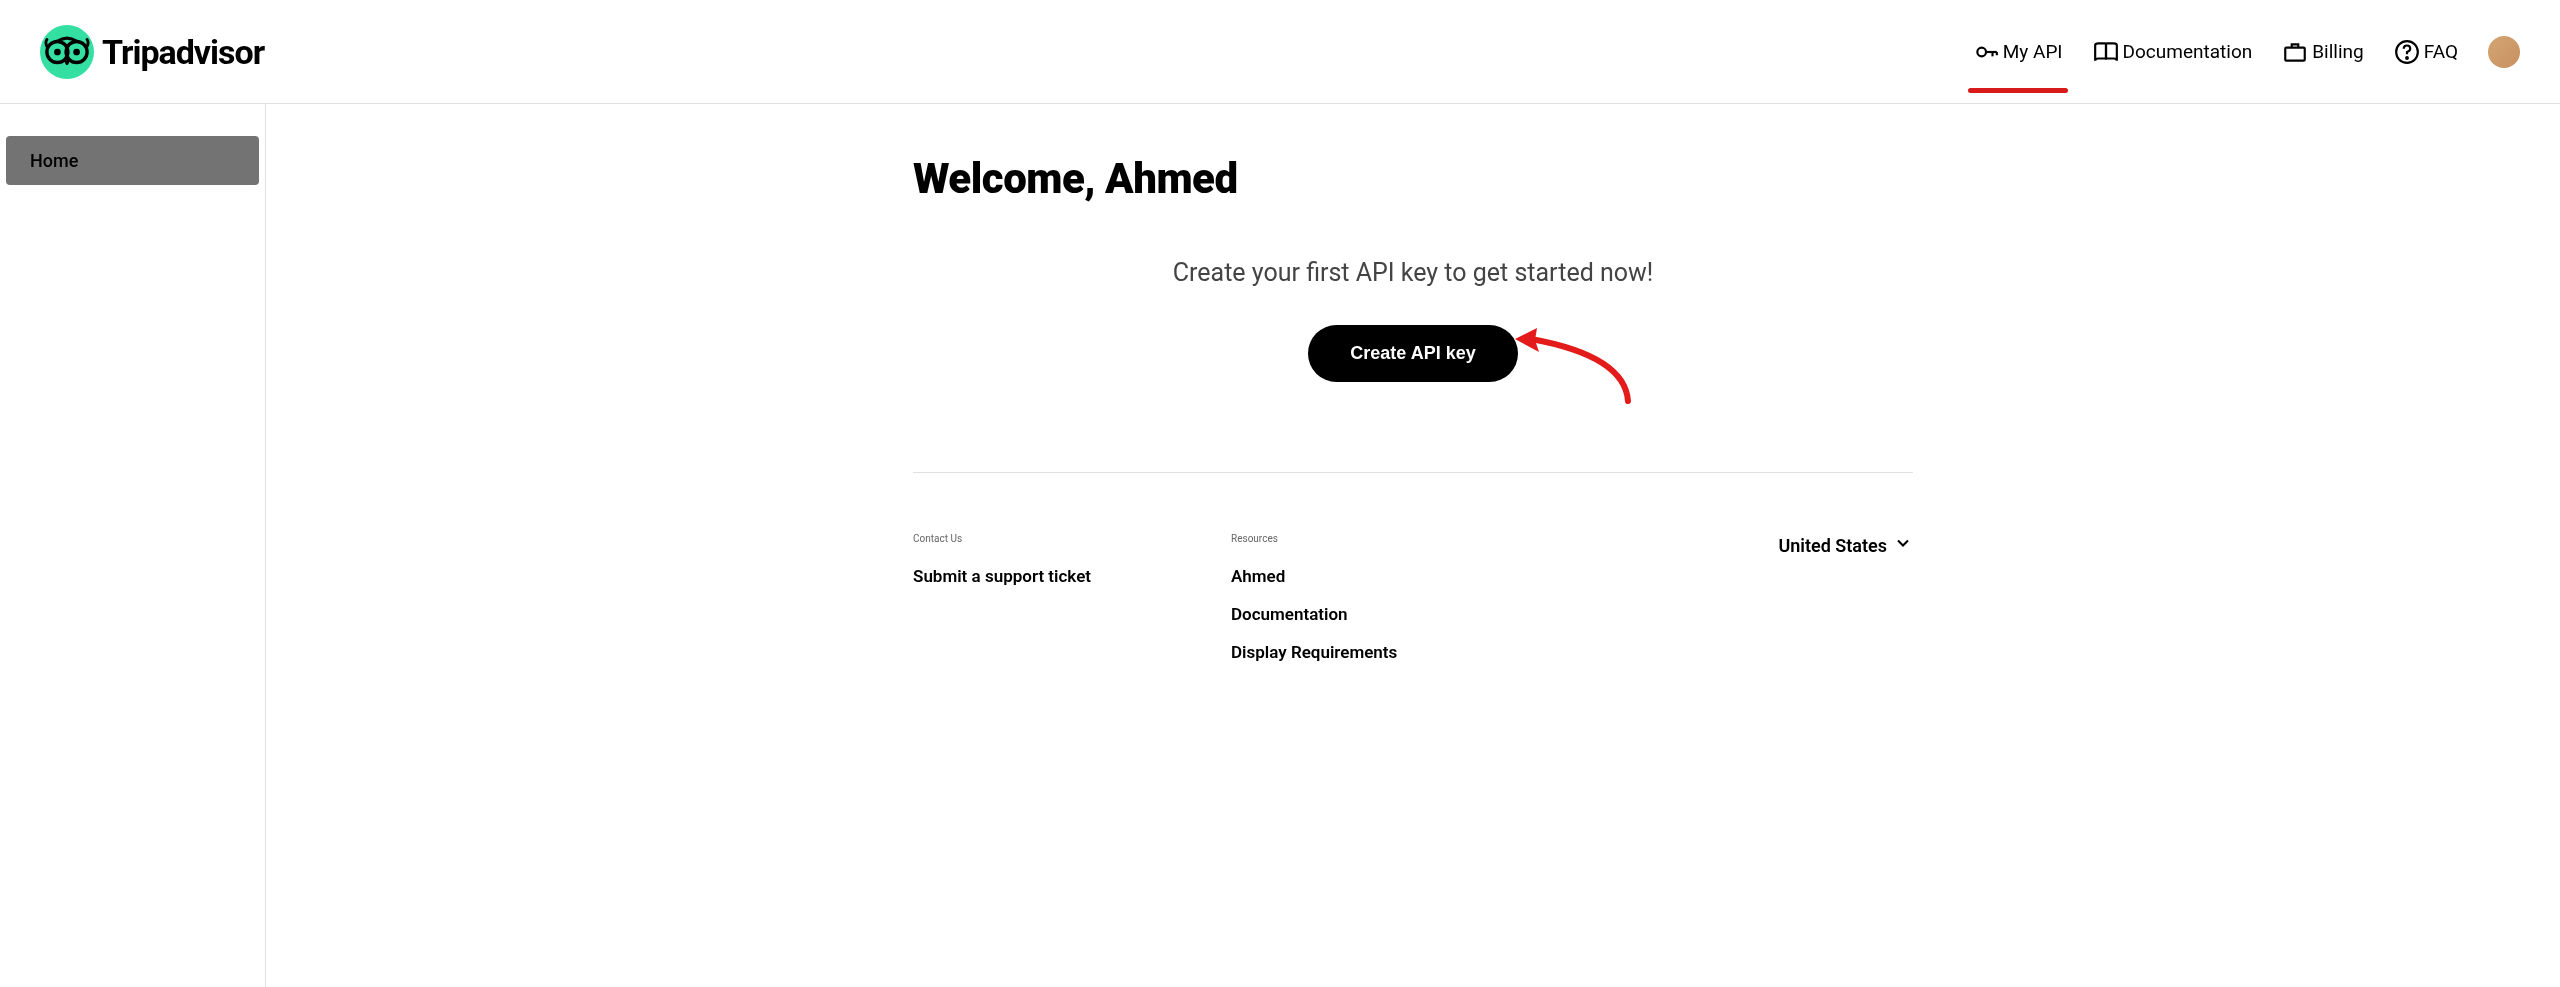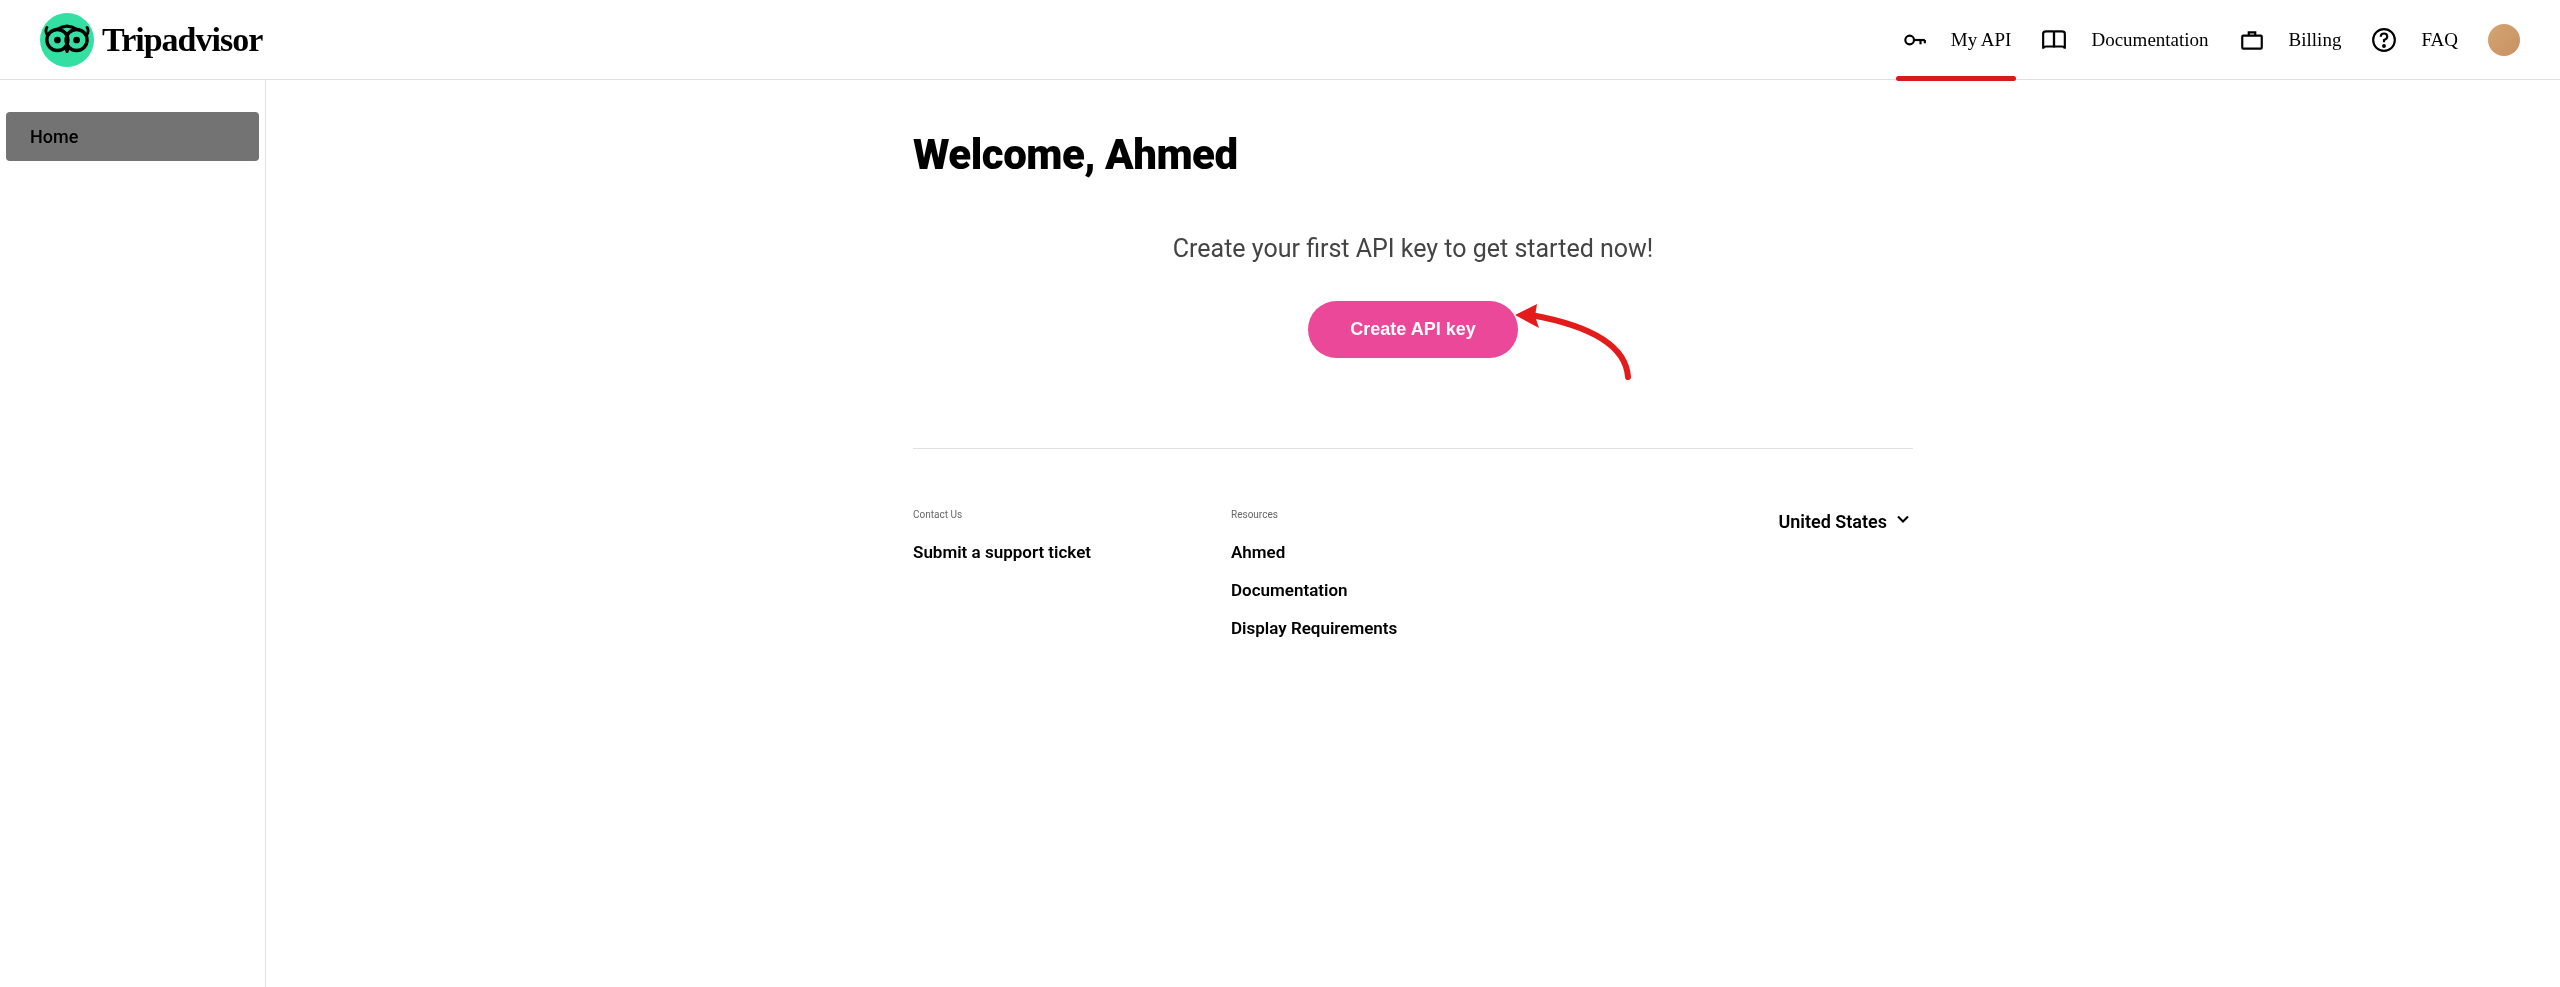--- a/index.html
+++ b/index.html
@@ -10,23 +10,22 @@
     body {
       font-family: -apple-system, BlinkMacSystemFont, 'Segoe UI', Roboto, Arial, sans-serif;
       background: #fff;
       color: #000;
     }
     .header {
       display: flex;
       align-items: center;
       justify-content: space-between;
       padding: 0 40px;
-      height: 80px;
+      height: 104px;
       border-bottom: 1px solid #e0e0e0;
-      font-family: Liberation Serif, serif;
     }
     .logo {
       display: flex;
       align-items: center;
       gap: 8px;
     }
     .logo-icon {
       width: 54px;
       height: 54px;
       background: #34e0a1;
@@ -46,21 +45,21 @@
       letter-spacing: -1px;
     }
     .nav {
       display: flex;
       align-items: center;
       gap: 30px;
     }
     .nav-item {
       display: flex;
       align-items: center;
-      gap: 24px;
+      gap: 4px;
       font-size: 19px;
       cursor: pointer;
       position: relative;
       padding: 10px 0;
     }
     .nav-item-active::after {
       content: '';
       position: absolute;
       bottom: -18px;
       left: -5px;
@@ -121,21 +120,21 @@
       text-align: center;
       padding-bottom: 90px;
       position: relative;
     }
     .cta-text {
       font-size: 25px;
       color: #444;
       margin-bottom: 38px;
     }
     .cta-button {
-      background: #ec4899;
+      background: #000000;
       color: #fff;
       border: none;
       padding: 18px 42px;
       font-size: 18px;
       font-weight: 600;
       border-radius: 30px;
       cursor: pointer;
     }
     .arrow-annotation {
       position: absolute;

